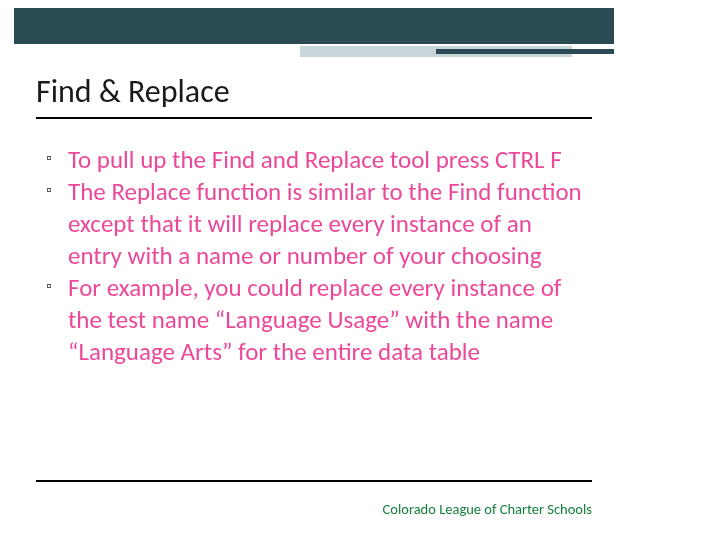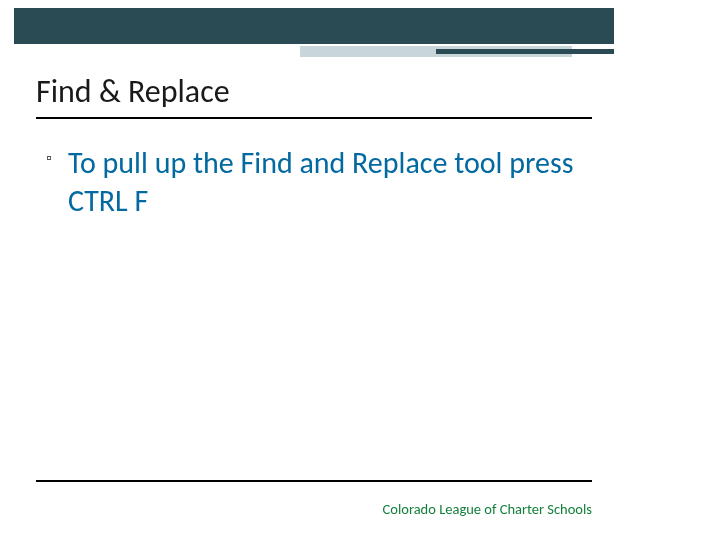--- a/index.html
+++ b/index.html
@@ -67,23 +67,23 @@
     right: 40px;
   }
   .bullets {
     margin: 0;
     padding: 0;
     list-style: none;
   }
   .bullets li {
     position: relative;
     padding-left: 28px;
-    font-size: 30px;
+    font-size: 25px;
     line-height: 1.28;
-    color: #0369a1;
+    color: #ec4899;
     margin: 0;
   }
   .bullets li::before {
     content: "▫";
     position: absolute;
     left: 6px;
     top: 0;
     font-size: 16px;
     line-height: 28px;
     color: #555;
@@ -114,19 +114,21 @@
   <div class="topbar-thin"></div>
 
   <div class="title-block">
     <h1 class="title">Find &amp; Replace</h1>
     <hr class="title-rule">
   </div>
 
   <div class="body-block">
     <ul class="bullets">
       <li>To pull up the Find and Replace tool press CTRL F</li>
+      <li>The Replace function is similar to the Find function except that it will replace every instance of an entry with a name or number of your choosing</li>
+      <li>For example, you could replace every instance of the test name “Language Usage” with the name “Language Arts” for the entire data table</li>
     </ul>
   </div>
 
   <hr class="footer-rule">
   <div class="footer-text">Colorado League of Charter Schools</div>
 
 </div>
 
 </body></html>

